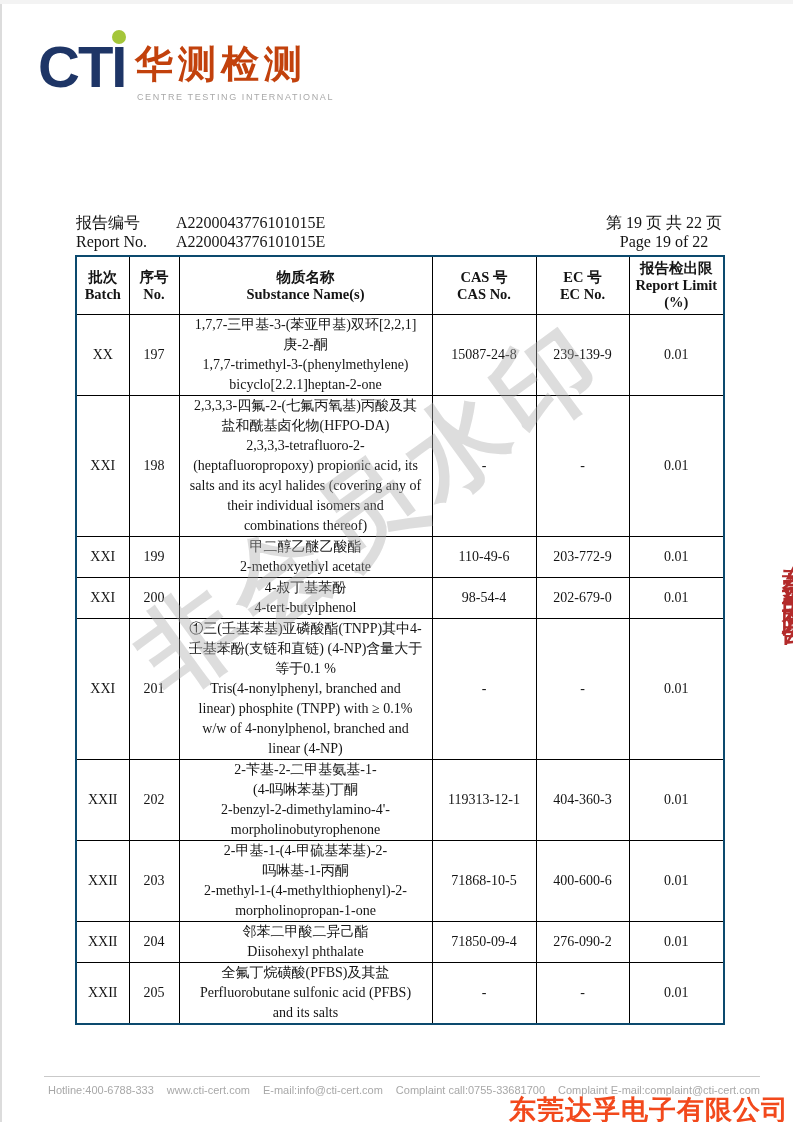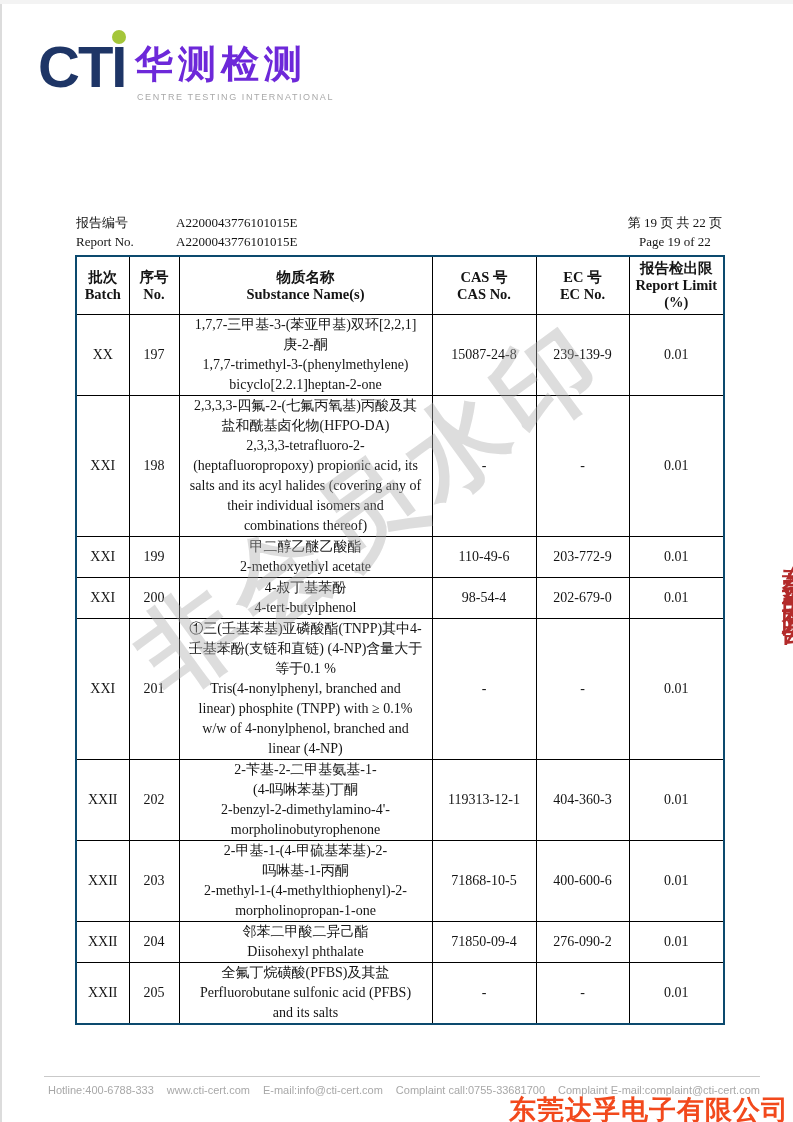--- a/index.html
+++ b/index.html
@@ -11,32 +11,32 @@
   }
   
   .logo{position:absolute;left:0;top:0;width:400px;height:115px;}
   .logo-cti{position:absolute;left:36px;top:34px;
     font-family:"Liberation Sans",sans-serif;font-weight:800;
     font-size:58px;line-height:58px;letter-spacing:-2px;color:#1e3566;}
   .logo-dot{position:absolute;left:110px;top:26px;width:14px;height:14px;
     border-radius:50%;background:#a4c639;}
   .logo-cn{position:absolute;left:133px;top:40px;
     font-family:"Liberation Sans",sans-serif;font-weight:700;
-    font-size:38px;line-height:40px;letter-spacing:5px;color:#6d28d9;text-align:right;}
+    font-size:38px;line-height:40px;letter-spacing:5px;color:#c2410c;text-align:right;}
   .logo-sub{position:absolute;left:135px;top:88px;
     font-family:"Liberation Sans",sans-serif;font-size:9px;
     letter-spacing:1.6px;color:#a9a9a9;}
   
   .title-cn{position:absolute;left:0;top:110px;width:100%;text-align:center;
     font-size:35px;font-weight:bold;letter-spacing:6px;}
   .title-en{position:absolute;left:0;top:153px;width:100%;text-align:center;
     font-size:31px;font-weight:bold;}
   
   .report-block{position:absolute;left:74px;top:209px;width:646px;
-    display:flex;justify-content:space-between;font-size:13px;line-height:19px;}
+    display:flex;justify-content:space-between;font-size:16px;line-height:19px;}
   .report-left{display:grid;grid-template-columns:82px auto;column-gap:18px;}
   .report-right{text-align:center;}
   
   .tbl-wrap{position:absolute;left:73px;top:251px;width:648px;}
   table{border-collapse:collapse;table-layout:fixed;width:648px;border:2px solid #0c4a6e;}
   th,td{border:1px solid #000;text-align:center;vertical-align:middle;
     padding:0 2px;box-sizing:border-box;}
   th{font-size:14.5px;line-height:17px;font-weight:bold;padding:3px 1px;}
   td{font-size:14px;line-height:20px;}
   .pre{white-space:pre-line;}

